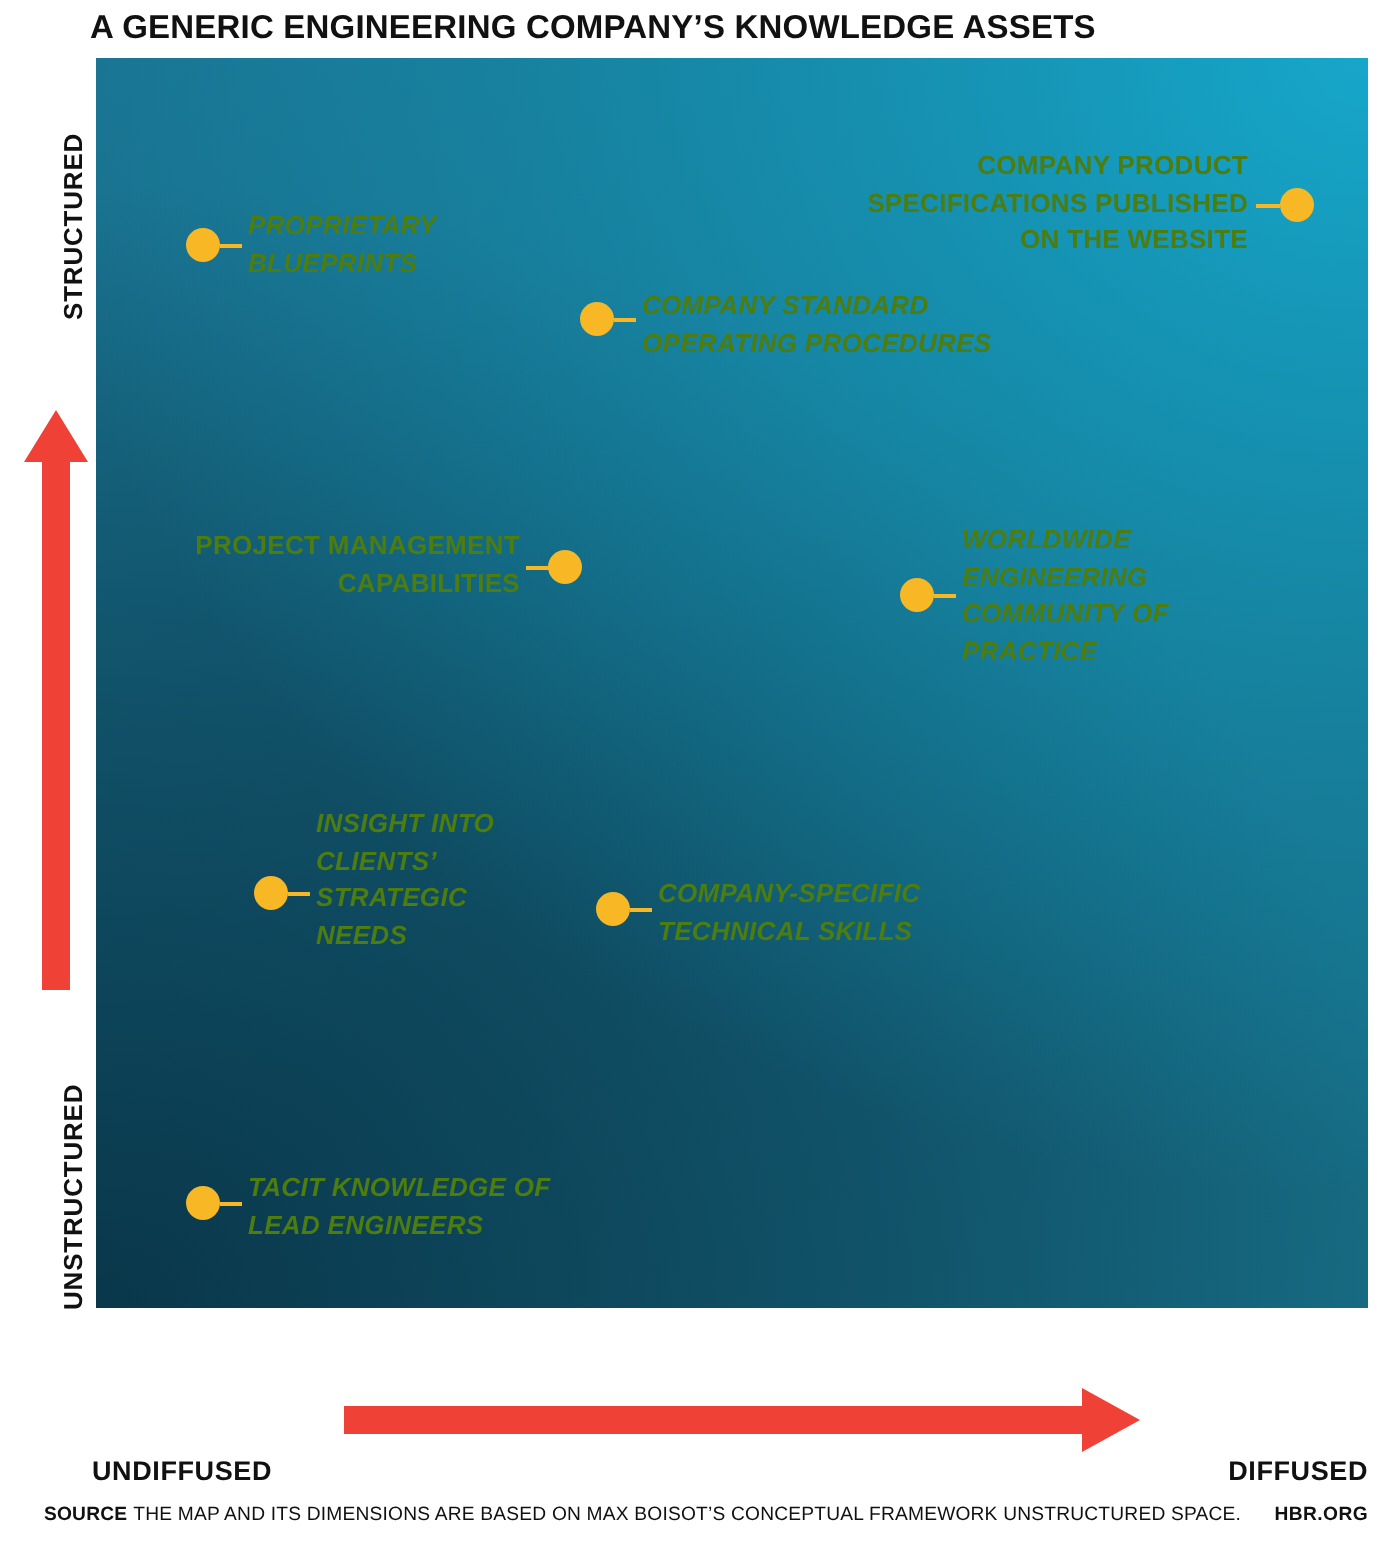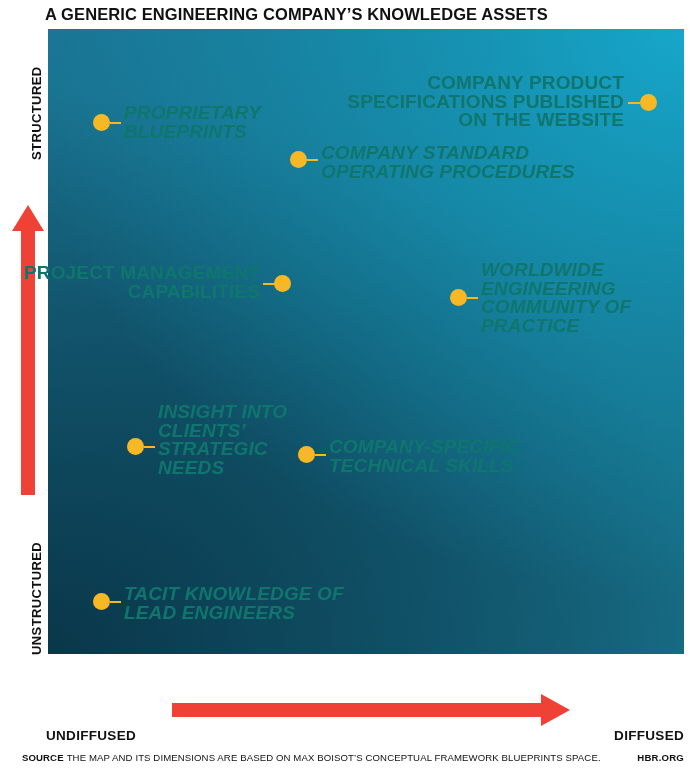--- a/index.html
+++ b/index.html
@@ -62,22 +62,22 @@
     z-index: 4;
   }
   .connector {
     position: absolute;
     height: 2px;
     background: #f8b825;
     z-index: 3;
   }
   .point-label {
     position: absolute;
-    color: #0f766e;
-    font-size: 19px;
+    color: #4d7c0f;
+    font-size: 13px;
     font-weight: bold;
     line-height: 18.5px;
     letter-spacing: 0.15px;
     z-index: 5;
     white-space: pre-line;
   }
   .label-right { text-align: left; font-style: italic; }
   .label-left  { text-align: right; }
 
   
@@ -259,15 +259,15 @@
   <svg width="398" height="32" viewBox="0 0 398 32" xmlns="http://www.w3.org/2000/svg">
     <polygon points="398,16 369,32 369,23 0,23 0,9 369,9 369,0" fill="#ef4136"></polygon>
   </svg>
 </div>
 
 <div class="h-axis-label" id="axis-undiffused">UNDIFFUSED</div>
 <div class="h-axis-label" id="axis-diffused">DIFFUSED</div>
 
 <div id="footer-rule"></div>
 <div id="footer">
-  <span id="footer-source-word">SOURCE</span><span id="footer-text">THE MAP AND ITS DIMENSIONS ARE BASED ON MAX BOISOT’S CONCEPTUAL FRAMEWORK BLUEPRINTS SPACE.</span>
+  <span id="footer-source-word">SOURCE</span><span id="footer-text">THE MAP AND ITS DIMENSIONS ARE BASED ON MAX BOISOT’S CONCEPTUAL FRAMEWORK UNSTRUCTURED SPACE.</span>
   <span id="footer-brand">HBR.ORG</span>
 </div>
 
 </body></html>

